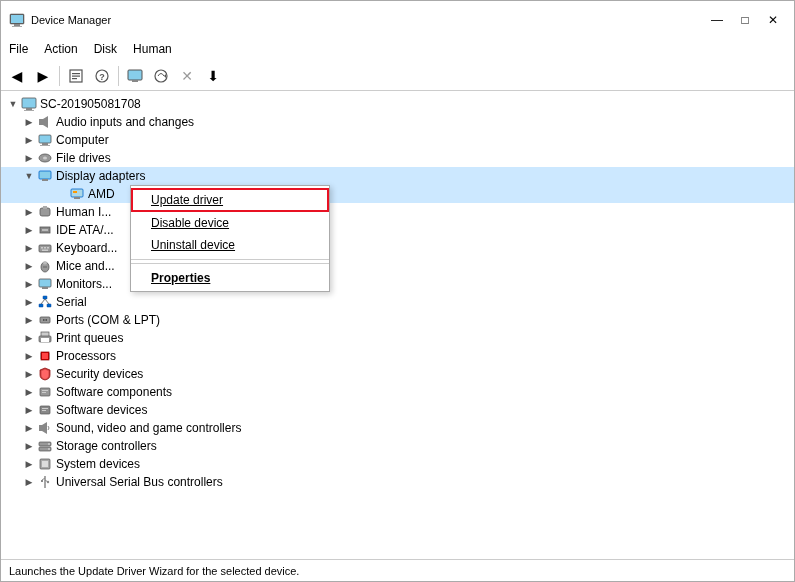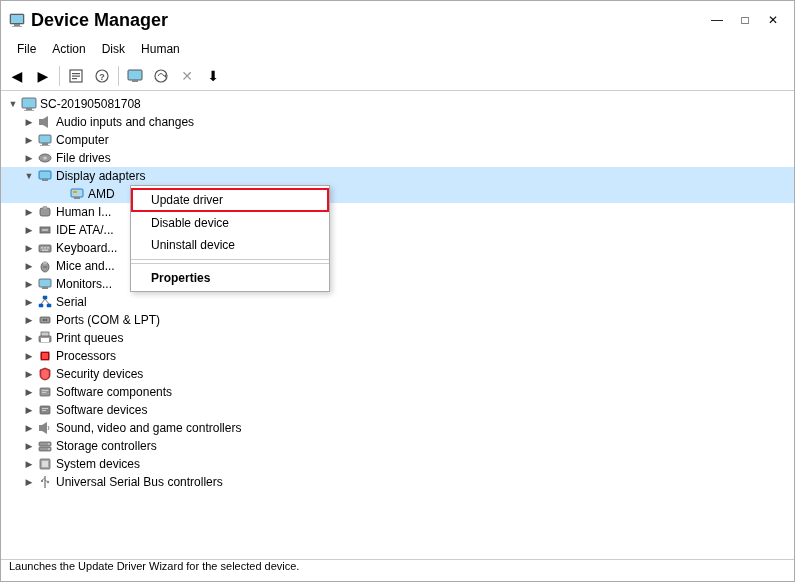--- a/index.html
+++ b/index.html
@@ -27,43 +27,43 @@
       justify-content: space-between;
       border-bottom: none;
       height: 36px;
     }
     .title-bar-left {
       display: flex;
       align-items: center;
       gap: 6px;
     }
     .title-text {
-      font-size: 18px;
-      font-weight: bold;
+      font-size: 11px;
+      font-weight: normal;
       text-align: right;
     }
     .title-bar-controls {
       display: flex;
       gap: 2px;
     }
     .title-btn {
       width: 26px;
       height: 22px;
       border: none;
       background: transparent;
       cursor: pointer;
       font-size: 12px;
       display: flex;
       align-items: center;
       justify-content: center;
     }
     .menu-bar {
       display: flex;
       gap: 0;
-      padding: 2px 8px;
+      padding: 2px 0;
       background: #fff;
       border-bottom: none;
     }
     .menu-item {
       padding: 3px 8px;
       font-size: 12px;
       cursor: pointer;
     }
     .toolbar {
       display: flex;
@@ -136,35 +136,37 @@
       font-size: 13px;
     }
     .indent1 { padding-left: 4px; }
     .indent2 { padding-left: 20px; }
     .indent3 { padding-left: 52px; }
     .status-bar {
       height: 22px;
       background: #fff;
       border-top: 1px solid #ccc;
       display: flex;
+      align-items: center;
       padding: 0 8px;
       font-size: 11px;
       color: #000;
     }
     
     .context-menu {
       position: absolute;
       top: 185px;
       left: 130px;
       width: 200px;
       background: #fff;
       border: 1px solid #aaa;
       box-shadow: 2px 2px 6px rgba(0,0,0,0.2);
       z-index: 100;
       padding: 2px 0;
+      text-decoration: underline;
     }
     .ctx-item {
       padding: 4px 20px;
       cursor: pointer;
       font-size: 12px;
     }
     .ctx-item.highlighted {
       background: #fff;
       border: 2px solid #e81123;
       font-weight: normal;

